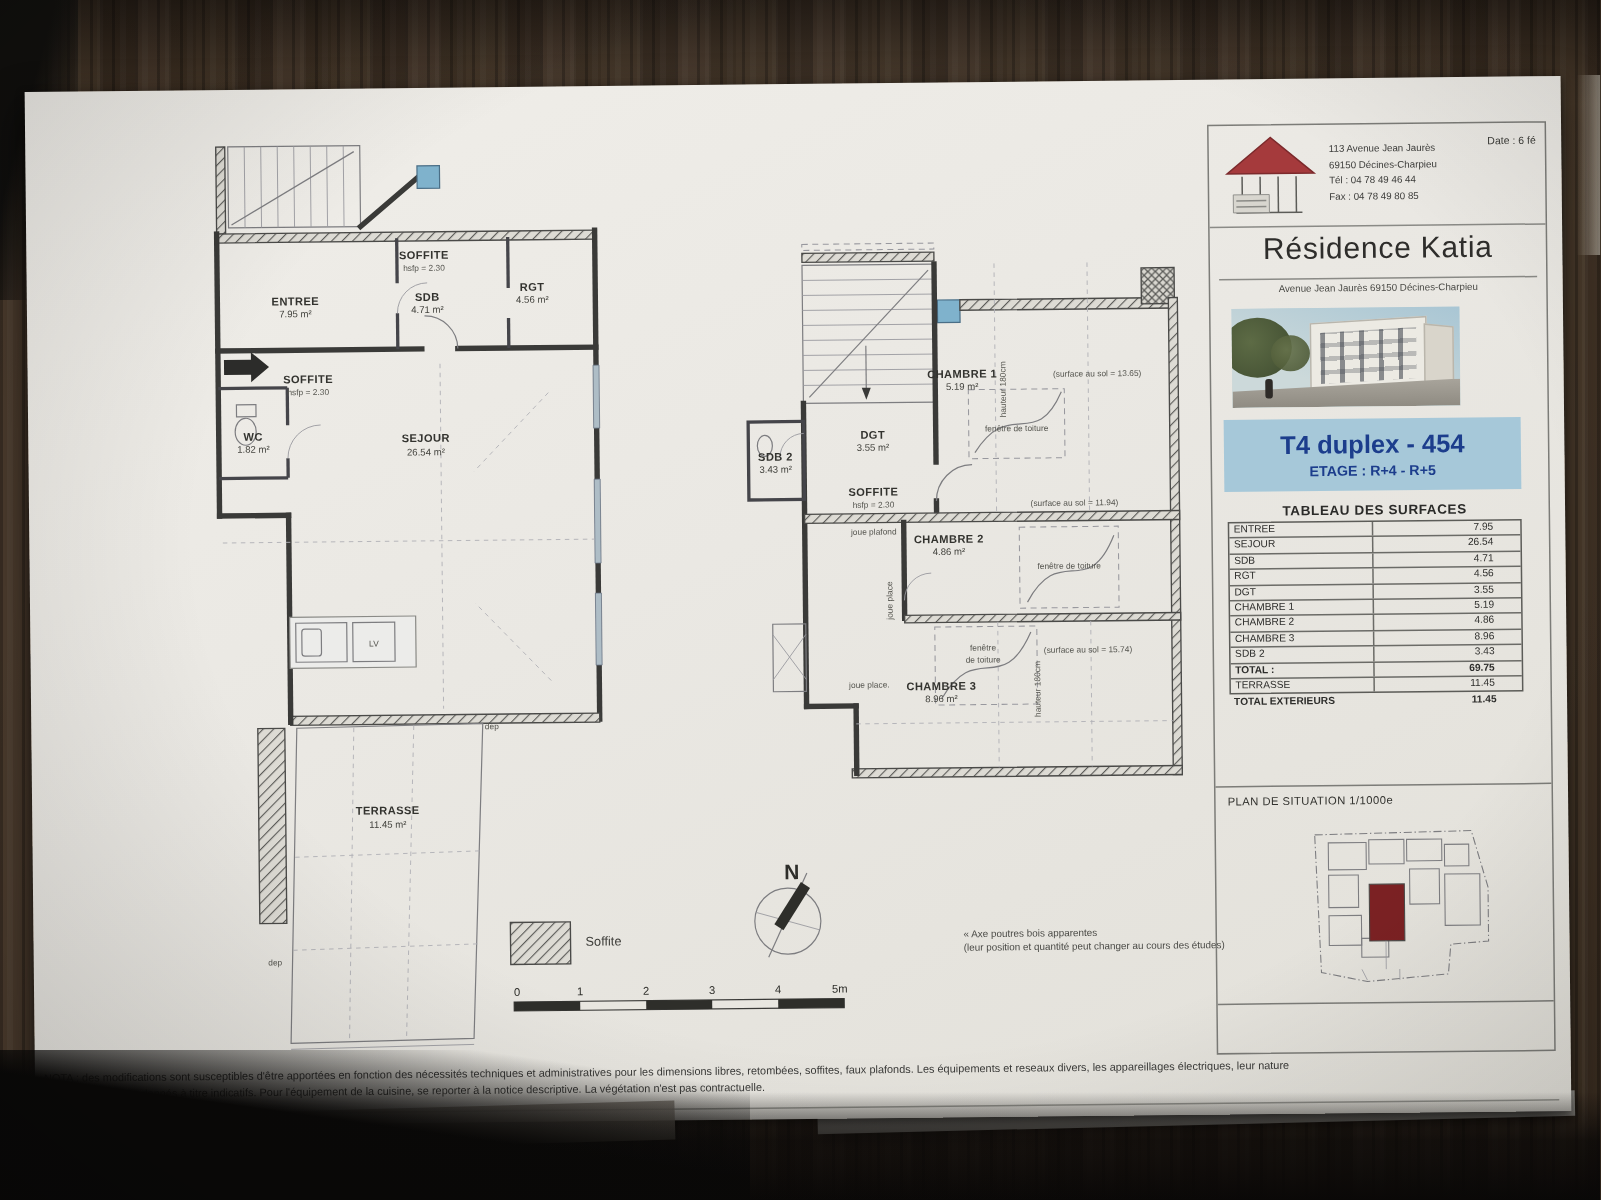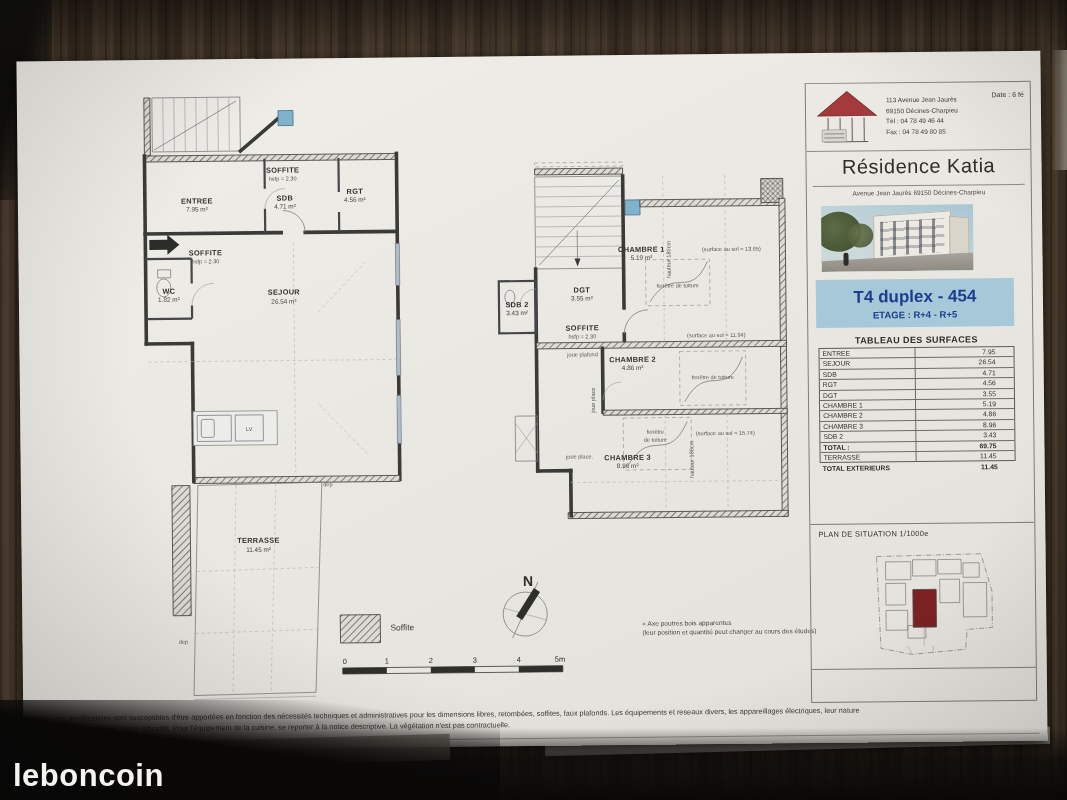--- a/index.html
+++ b/index.html
@@ -448,15 +448,14 @@
     <div class="nota">
       <div>NOTA : des modifications sont susceptibles d'être apportées en fonction des nécessités techniques et administratives pour les dimensions libres, retombées, soffites, faux plafonds. Les équipements et reseaux divers, les appareillages électriques, leur nature</div>
       <div>et leur nombre sont donnés à titre indicatifs. Pour l'équipement de la cuisine, se reporter à la notice descriptive. La végétation n'est pas contractuelle.</div>
     </div>
     <div class="abs" style="left:4px;top:682px;width:1012px;border-top:1px solid #9a9a94;"></div>
   </div>
 
   <div class="bottom-dark"></div>
   <div class="table-edge"></div>
   <div class="bottom-left-dark"></div>
-  <div class="brand">leboncoin</div>
   <div class="vignette"></div>
 </div>
 
 </body></html>

